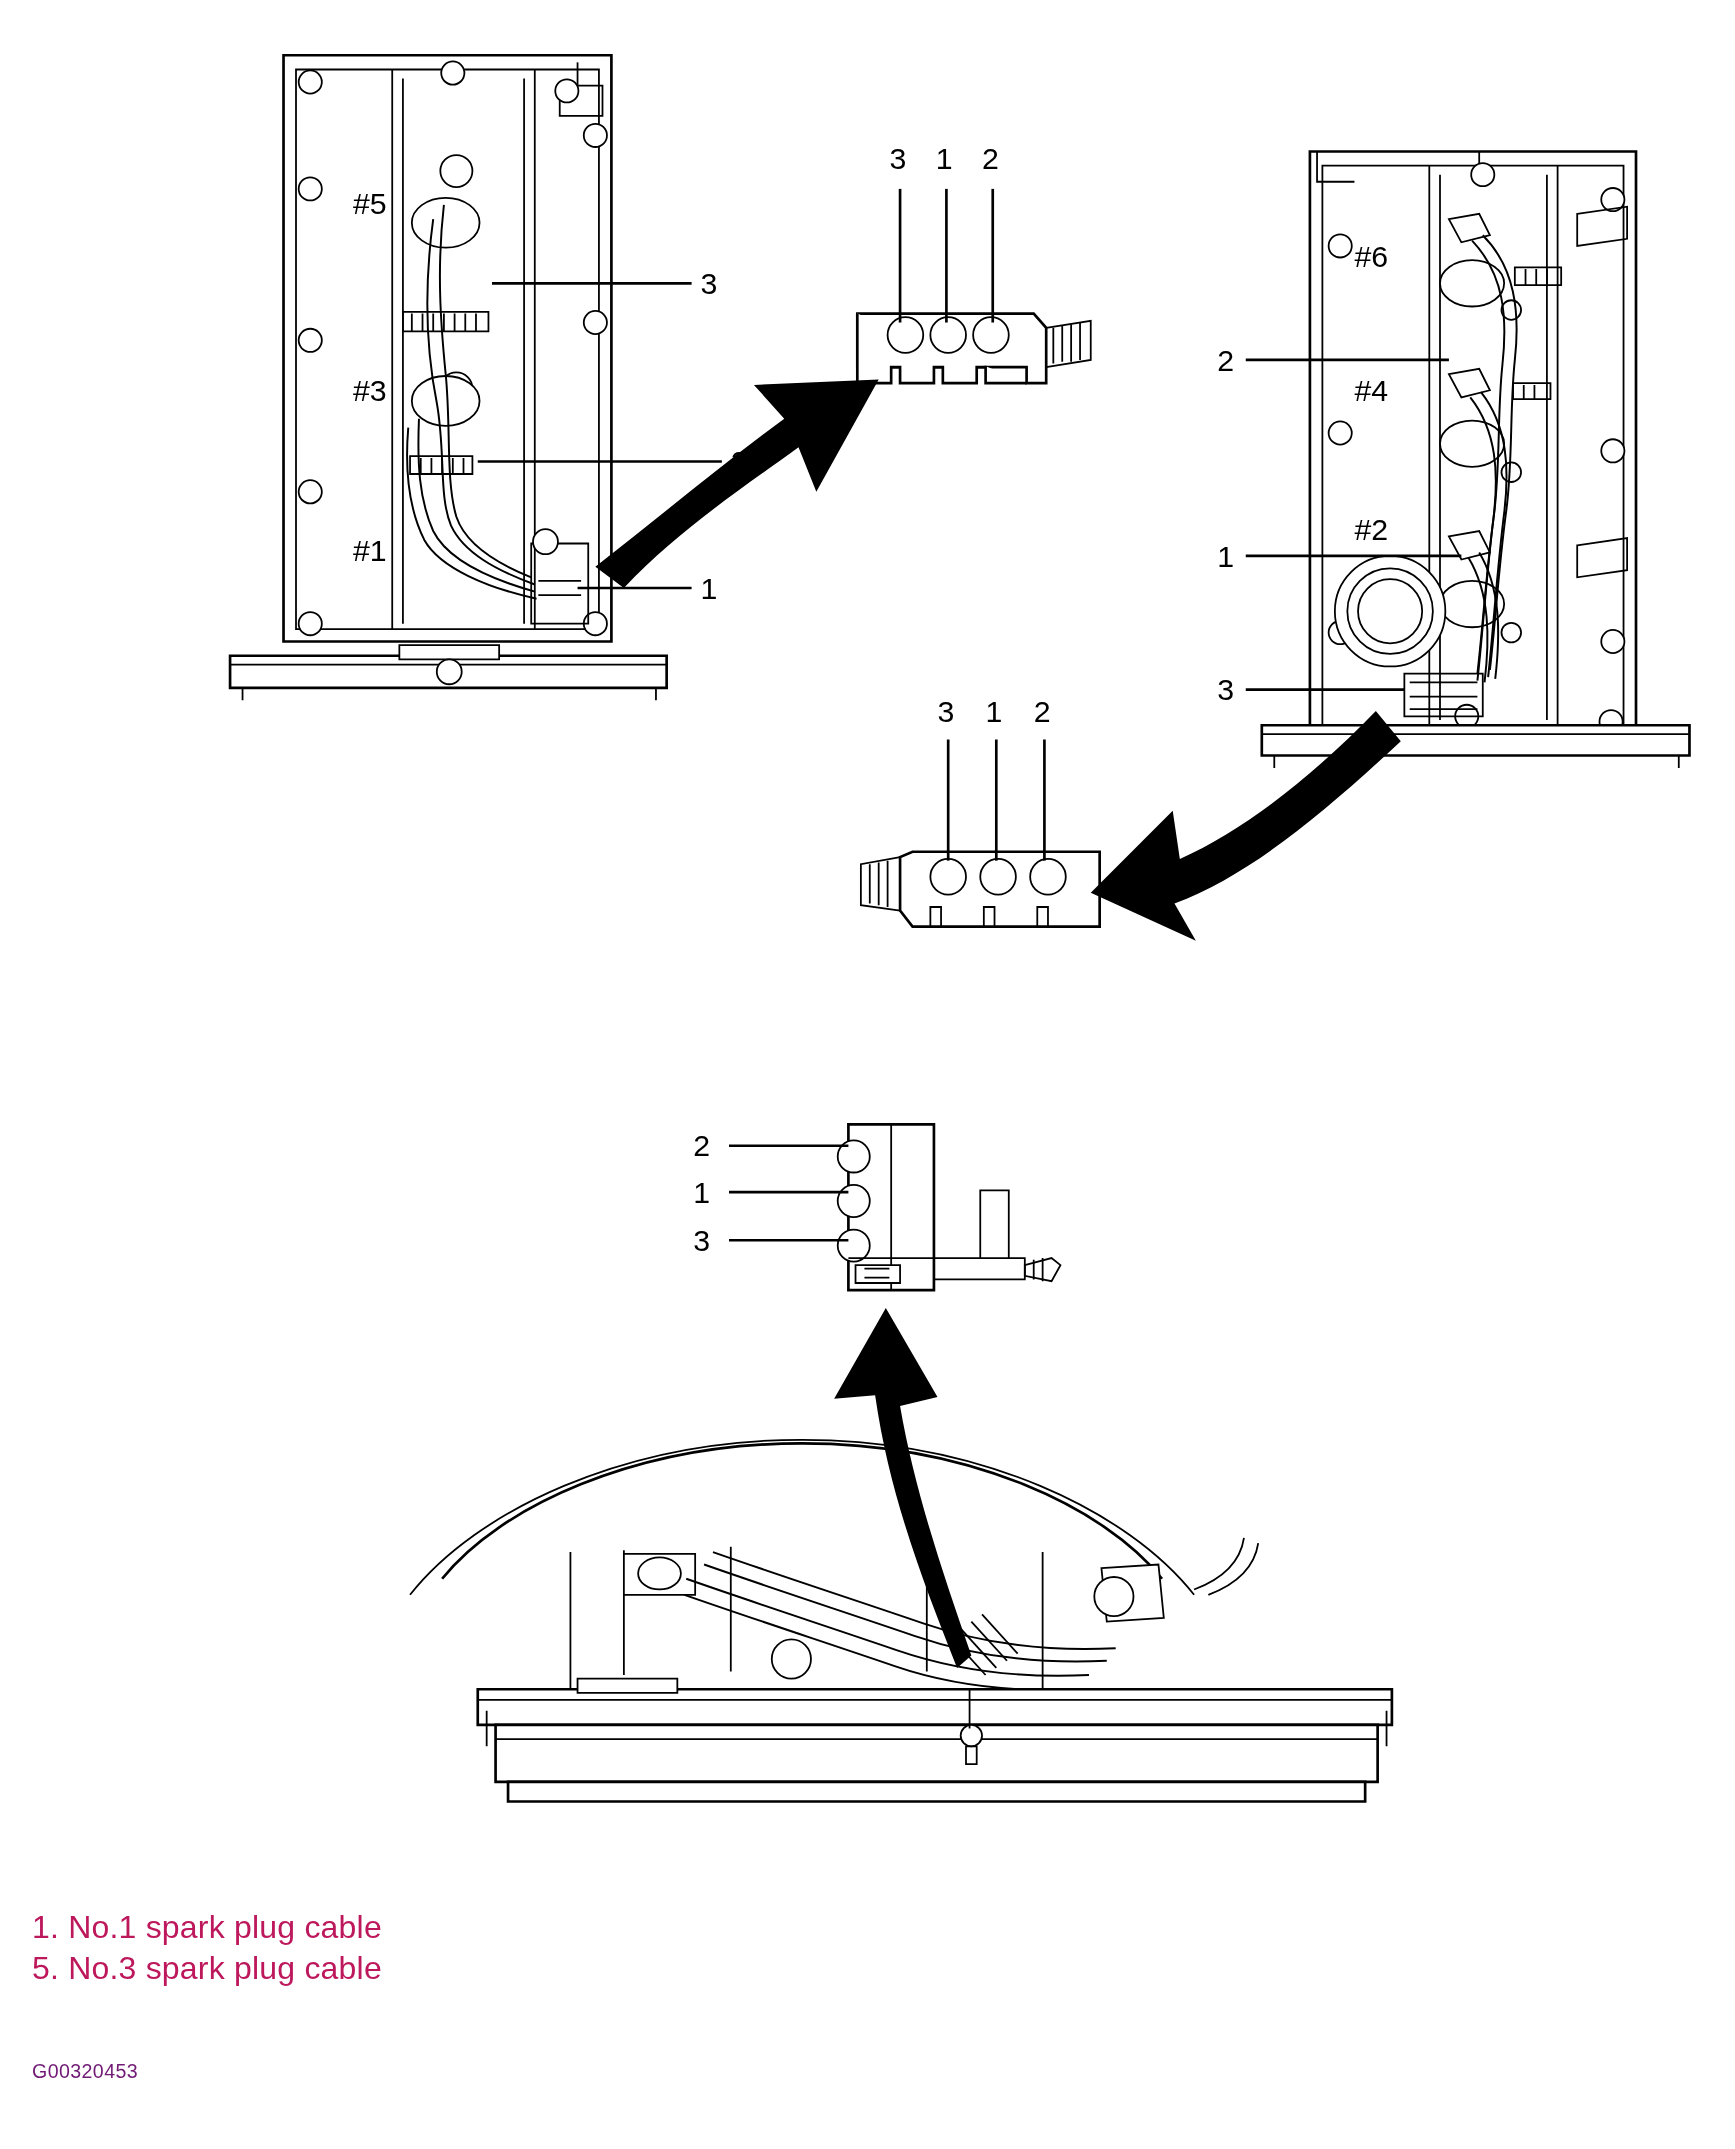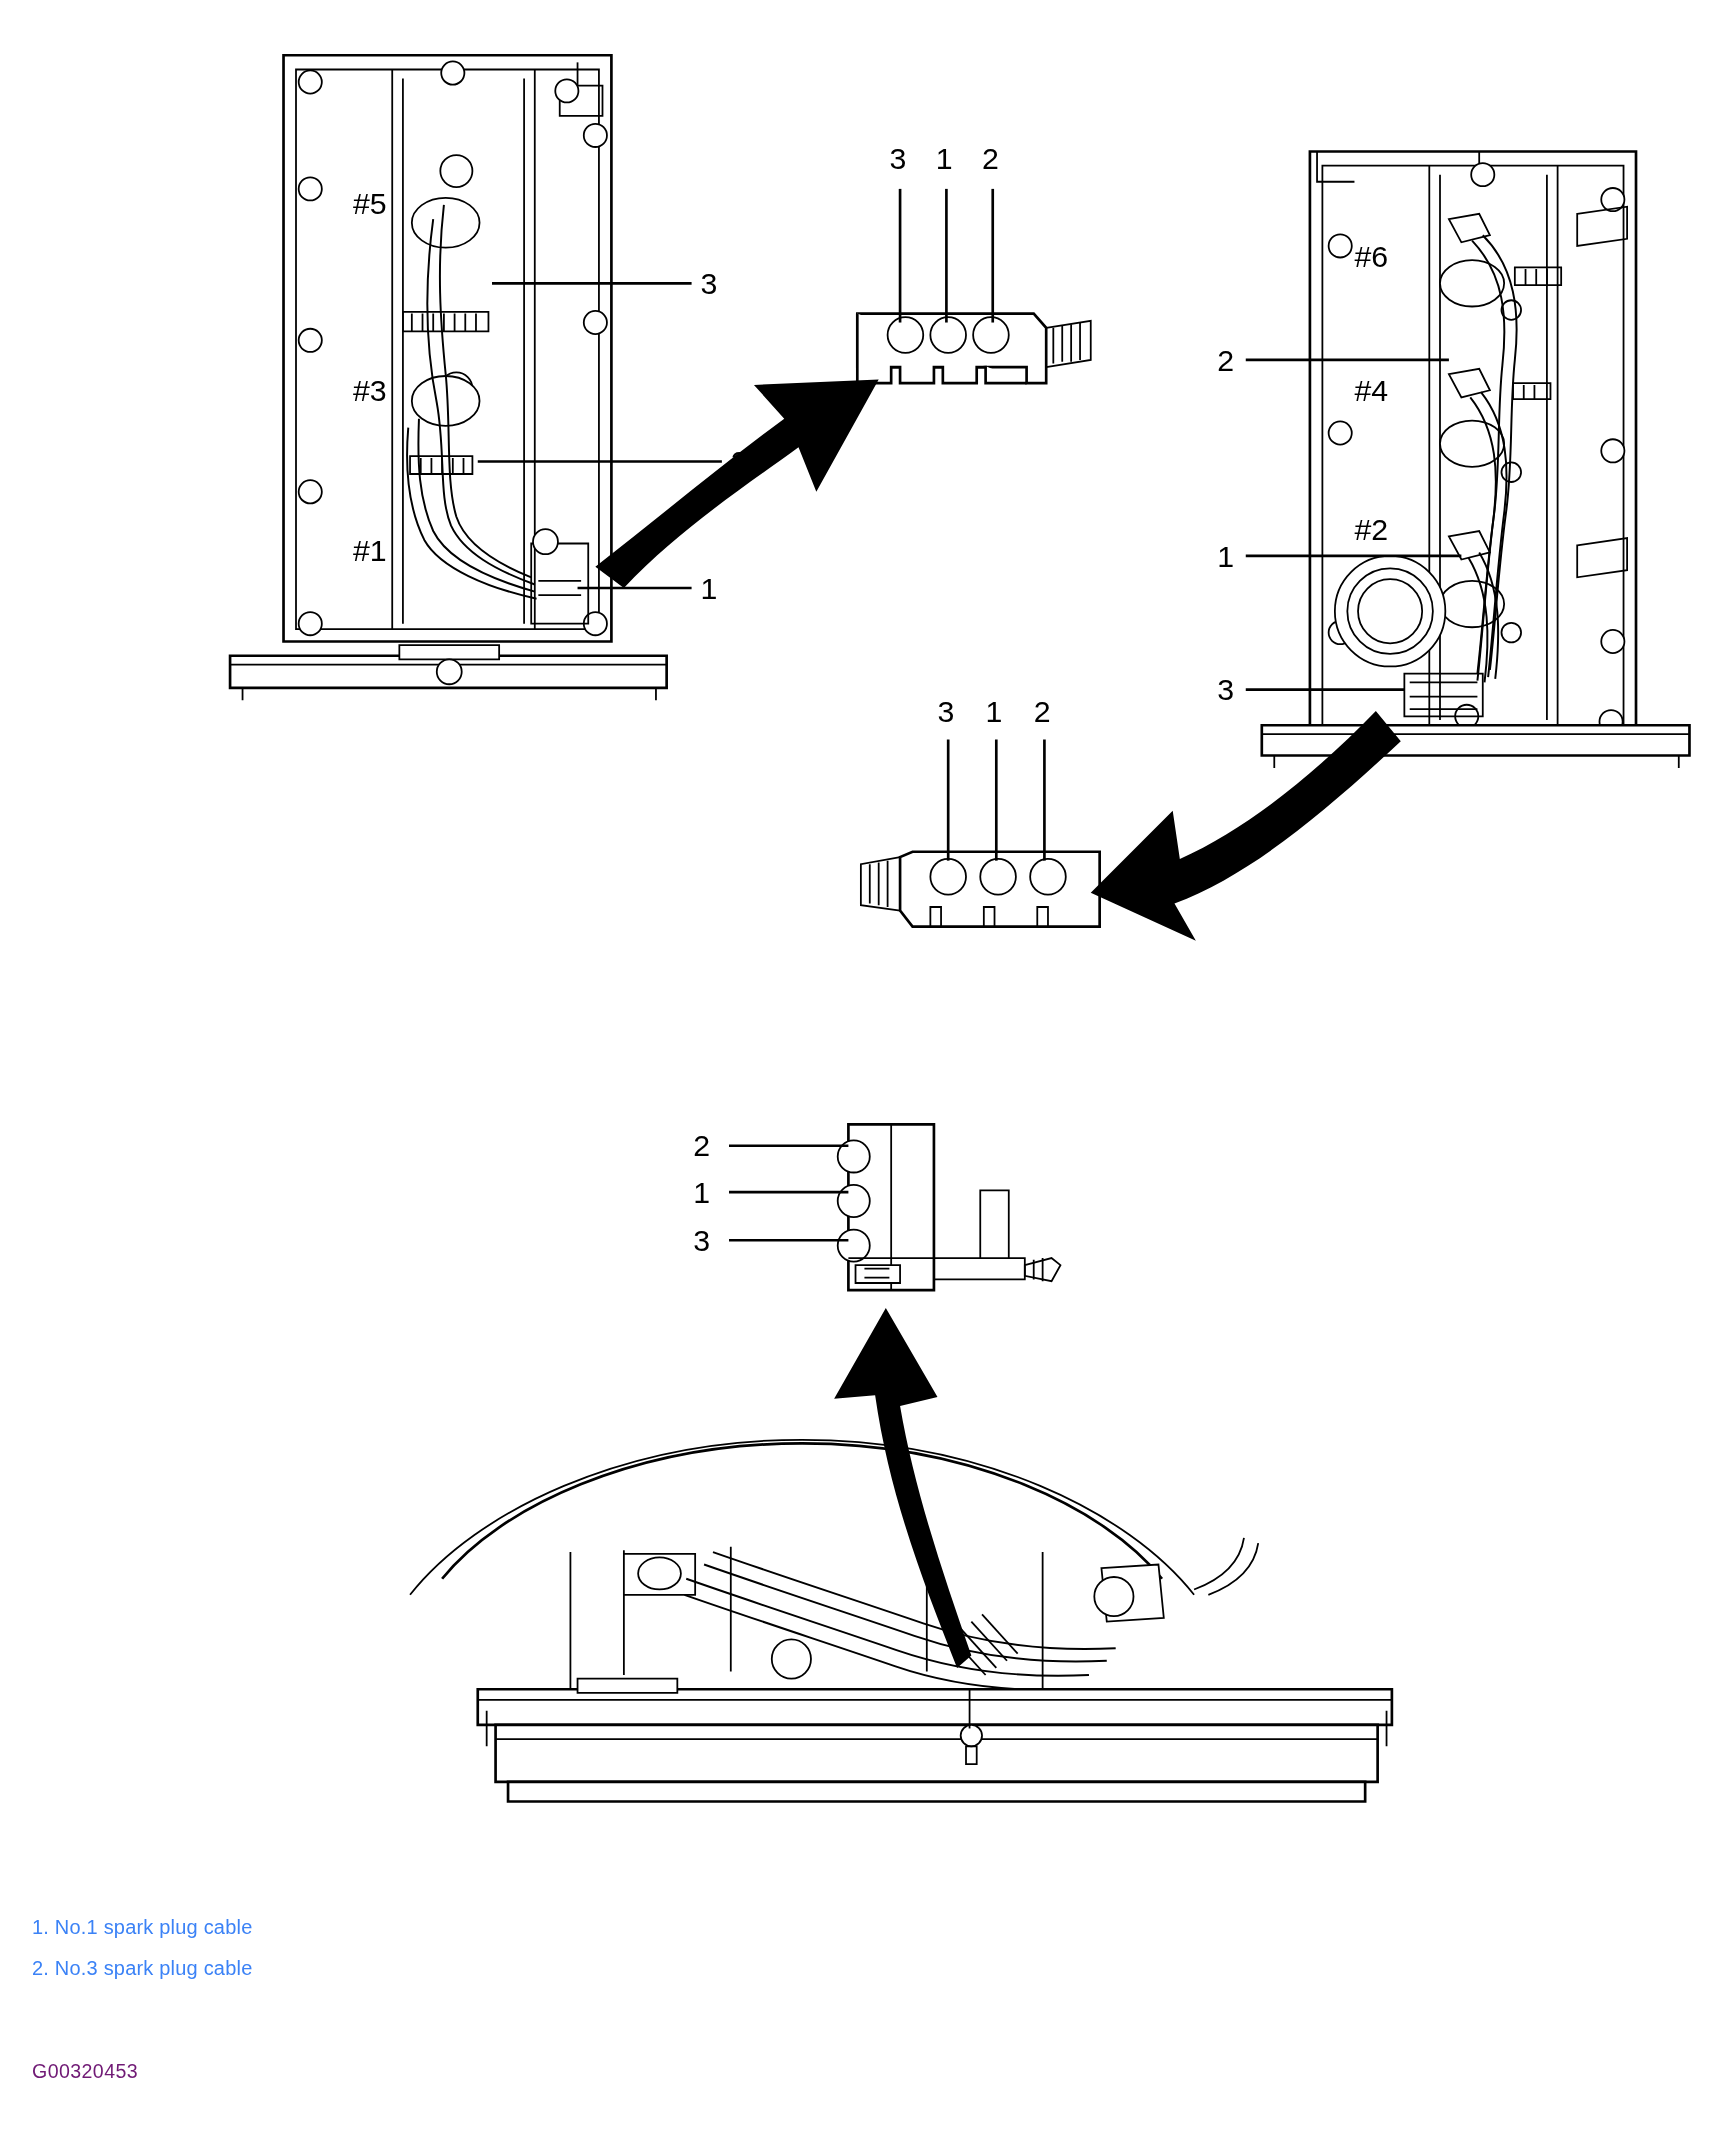--- a/index.html
+++ b/index.html
@@ -26,24 +26,24 @@
     width: 1736px;
     height: 2149px;
   }
   .legend {
     position: absolute;
     left: 32px;
     top: 1907px;
     width: 802px;
   }
   .legend-item {
-    font-size: 20px;
+    font-size: 32px;
     line-height: 41px;
     letter-spacing: 0.2px;
-    color: #3b82f6;
+    color: #be185d;
     white-space: nowrap;
   }
   .figure-id {
     position: absolute;
     left: 32px;
     top: 2060px;
     font-size: 19.6px;
     color: #701a75;
     letter-spacing: 0.4px;
   }
@@ -313,18 +313,18 @@
 
       <circle class="fillw2" cx="1090" cy="1948" r="12"></circle>
       <path class="ln2" d="M1084 1960 L1096 1960 L1096 1980 L1084 1980 Z"></path>
       <path class="ln2" d="M546 1920 L546 1960 M1556 1920 L1556 1960"></path>
       <path class="ln2" d="M1088 1896 L1088 1940"></path>
     </g>
   </svg>
 
   <div class="legend">
     <div class="legend-item">1. No.1 spark plug cable</div>
-    <div class="legend-item">2. No.3 spark plug cable</div>
+    <div class="legend-item">5. No.3 spark plug cable</div>
   </div>
 
   <div class="figure-id">G00320453</div>
 </div>
 
 
 </body></html>

